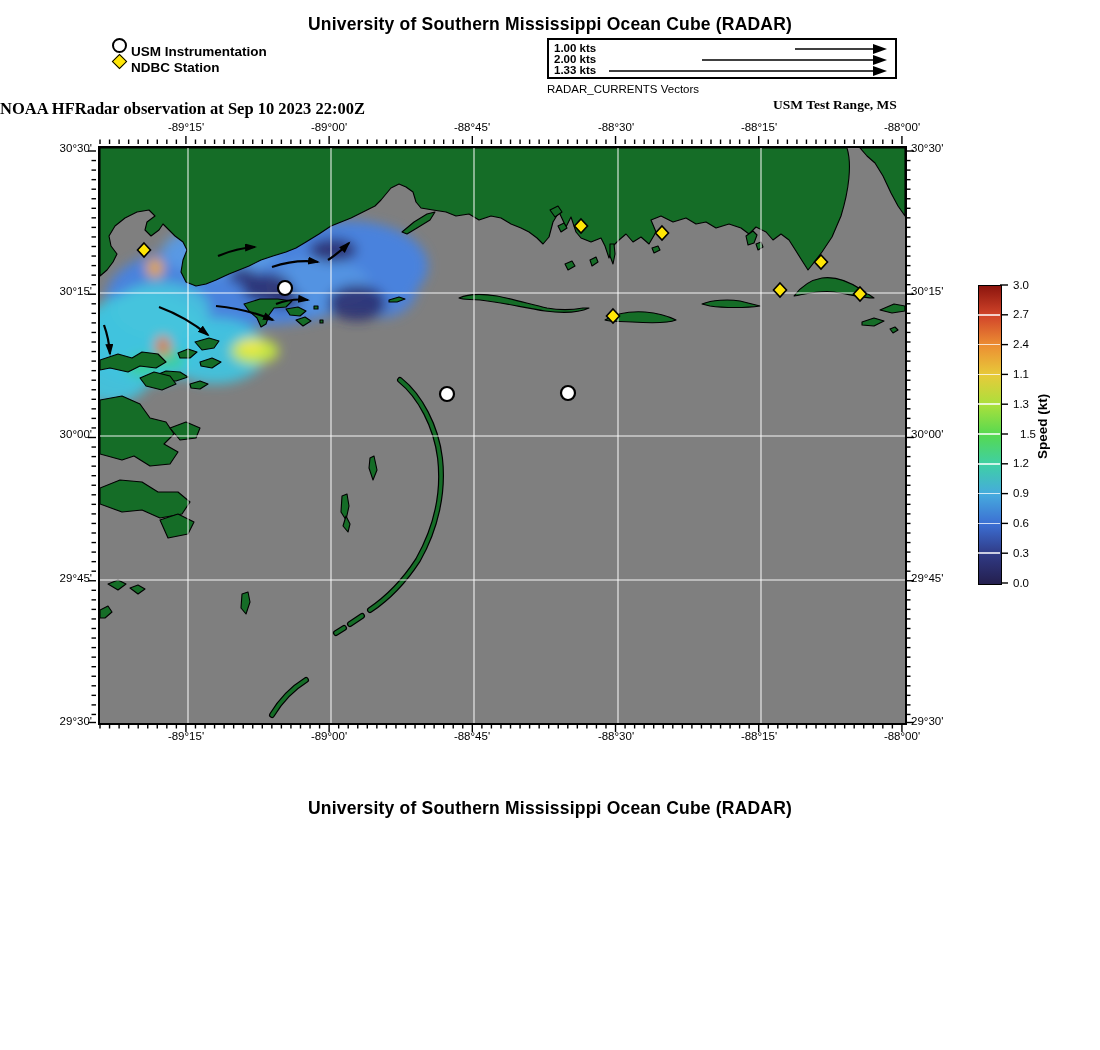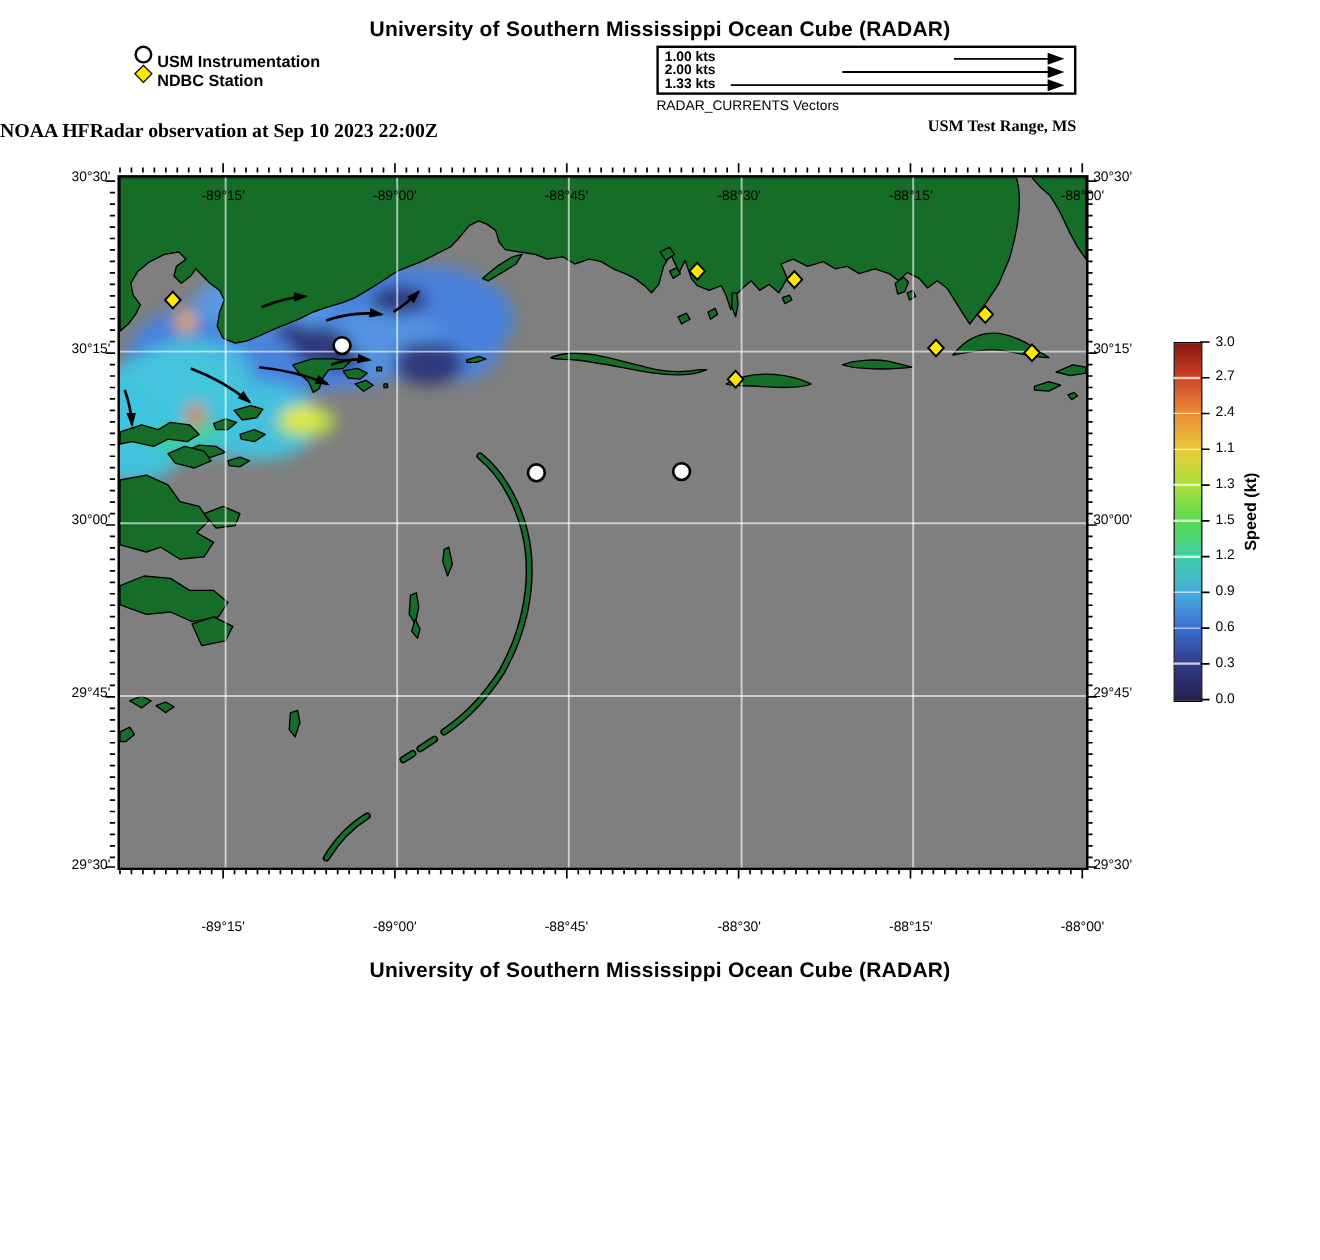--- a/index.html
+++ b/index.html
@@ -20,21 +20,21 @@
   #subtitle{left:0;top:99px;width:1000px;text-align:left;
             font-family:"Liberation Serif",serif;font-size:16.5px;font-weight:bold;}
   #range-label{left:760px;top:97px;width:150px;text-align:center;
                font-family:"Liberation Serif",serif;font-size:13.5px;font-weight:bold;}
   #map{left:98px;top:146px;width:805px;height:575px;border:2.5px solid #000;background:var(--water,#7f7f7f);}
   #map svg{display:block;}
   .land{fill:var(--land,#156d27);stroke:#000;stroke-width:1.1;stroke-linejoin:round;}
   .land-stroke-under{fill:none;stroke:#000;stroke-width:6;stroke-linecap:round;}
   .land-stroke-over{fill:none;stroke:var(--land,#156d27);stroke-width:3.6;stroke-linecap:round;}
   .axis-label{font-size:11.5px;white-space:nowrap;}
-  .lon-label{width:70px;text-align:center;margin-top:37px;}
+  .lon-label{width:70px;text-align:center;}
   .lat-label-left{width:50px;text-align:right;}
   .lat-label-right{width:50px;text-align:left;}
   #colorbar{left:978px;top:285px;width:22px;height:298px;border:1.5px solid #000;}
   .cbar-ticklabel{position:absolute;left:1013px;width:30px;font-size:11.5px;line-height:11px;}
   #cbar-title{left:1023px;top:421px;width:50px;height:26px;font-size:13.5px;font-weight:bold;
               transform:rotate(-90deg);transform-origin:center;white-space:nowrap;text-align:center;}
 </style>
 </head>
 <body>
 
@@ -568,21 +568,21 @@
 <div class="cbar-ticklabel" style="top: 279.5px;">3.0</div>
 <div class="abs" style="left: 978px; top: 314.05px; width: 22px; height: 1.5px; background: rgba(255, 255, 255, 0.75);"></div>
 <div class="cbar-ticklabel" style="top: 309.3px;">2.7</div>
 <div class="abs" style="left: 978px; top: 343.85px; width: 22px; height: 1.5px; background: rgba(255, 255, 255, 0.75);"></div>
 <div class="cbar-ticklabel" style="top: 339.1px;">2.4</div>
 <div class="abs" style="left: 978px; top: 373.65px; width: 22px; height: 1.5px; background: rgba(255, 255, 255, 0.75);"></div>
 <div class="cbar-ticklabel" style="top: 368.9px;">1.1</div>
 <div class="abs" style="left: 978px; top: 403.45px; width: 22px; height: 1.5px; background: rgba(255, 255, 255, 0.75);"></div>
 <div class="cbar-ticklabel" style="top: 398.7px;">1.3</div>
 <div class="abs" style="left: 978px; top: 433.25px; width: 22px; height: 1.5px; background: rgba(255, 255, 255, 0.75);"></div>
-<div class="cbar-ticklabel" style="top: 428.5px;">1.5</div>
+<div class="cbar-ticklabel" style="top: 428.5px; text-align: center;">1.5</div>
 <div class="abs" style="left: 978px; top: 463.05px; width: 22px; height: 1.5px; background: rgba(255, 255, 255, 0.75);"></div>
 <div class="cbar-ticklabel" style="top: 458.3px;">1.2</div>
 <div class="abs" style="left: 978px; top: 492.85px; width: 22px; height: 1.5px; background: rgba(255, 255, 255, 0.75);"></div>
 <div class="cbar-ticklabel" style="top: 488.1px;">0.9</div>
 <div class="abs" style="left: 978px; top: 522.65px; width: 22px; height: 1.5px; background: rgba(255, 255, 255, 0.75);"></div>
 <div class="cbar-ticklabel" style="top: 517.9px;">0.6</div>
 <div class="abs" style="left: 978px; top: 552.45px; width: 22px; height: 1.5px; background: rgba(255, 255, 255, 0.75);"></div>
 <div class="cbar-ticklabel" style="top: 547.7px;">0.3</div>
 <div class="cbar-ticklabel" style="top: 577.5px;">0.0</div>
 

